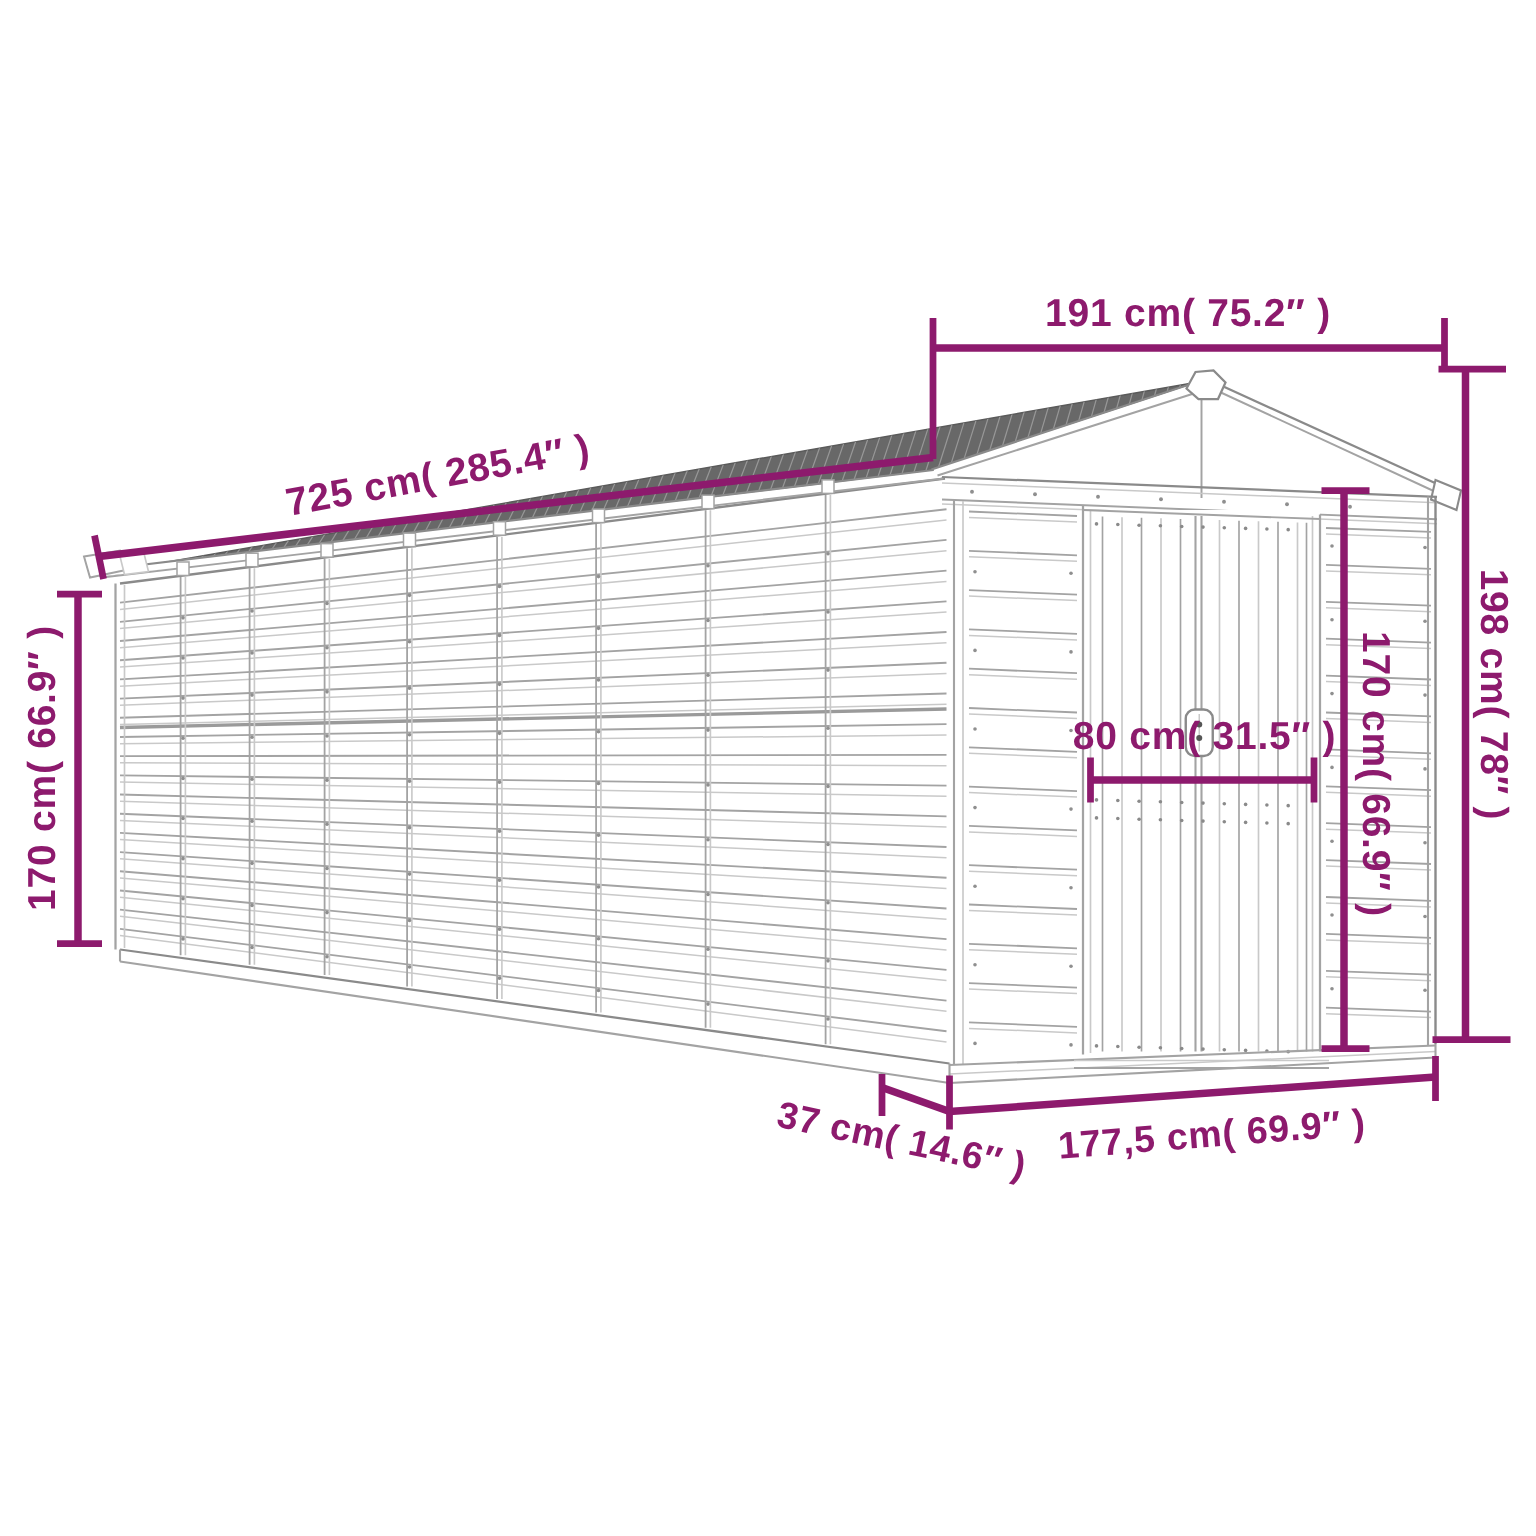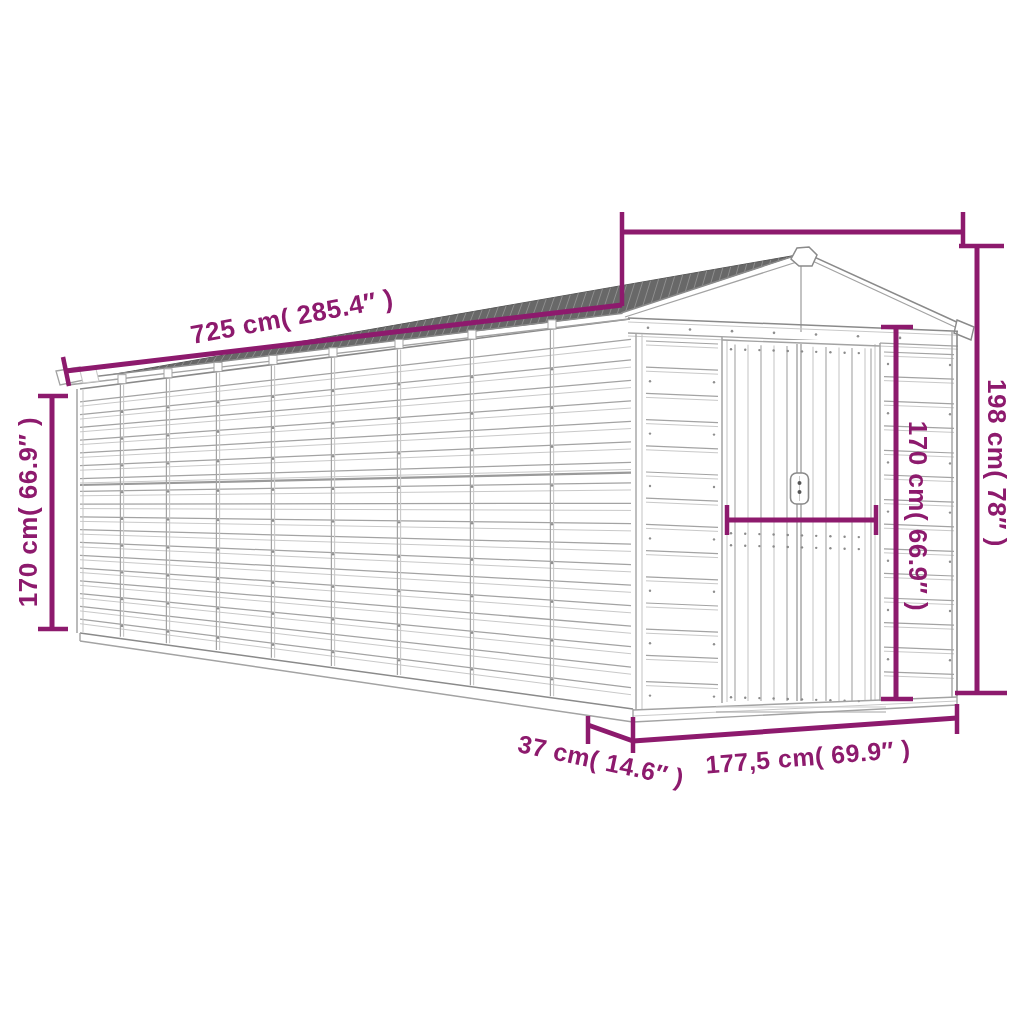--- a/index.html
+++ b/index.html
@@ -477,20 +477,22 @@
         <line x1="633" y1="717" x2="633" y2="753" stroke="#8d1a6d" stroke-width="4.5"></line>
         <line x1="957" y1="704" x2="957" y2="734" stroke="#8d1a6d" stroke-width="4.5"></line>
       </g>
   <defs>
         <clipPath id="roofclip">
           <polygon points="104,376 797,255 622,313 66,384" fill="#000" stroke="none" stroke-width="0"></polygon>
         </clipPath>
       </defs>
     </svg>
 
+  <div class="dim-label" style="left:792px;top:209px;--rot:0deg">191 cm( 75.2″ )</div>
   <div class="dim-label" style="left:292px;top:317px;--rot:-10.5deg">725 cm( 285.4″ )</div>
   <div class="dim-label" style="left:28px;top:512px;--rot:-90deg">170 cm( 66.9″ )</div>
   <div class="dim-label" style="left:996px;top:463px;--rot:90deg">198 cm( 78″ )</div>
+  <div class="dim-label" style="left:803px;top:491px;--rot:0deg">80 cm( 31.5″ )</div>
   <div class="dim-label" style="left:917px;top:516px;--rot:90deg">170 cm( 66.9″ )</div>
   <div class="dim-label sm" style="left:601px;top:761px;--rot:12deg">37 cm( 14.6″ )</div>
   <div class="dim-label sm" style="left:808px;top:757px;--rot:-4.5deg">177,5 cm( 69.9″ )</div>
 
 </div>
 
 </body></html>

